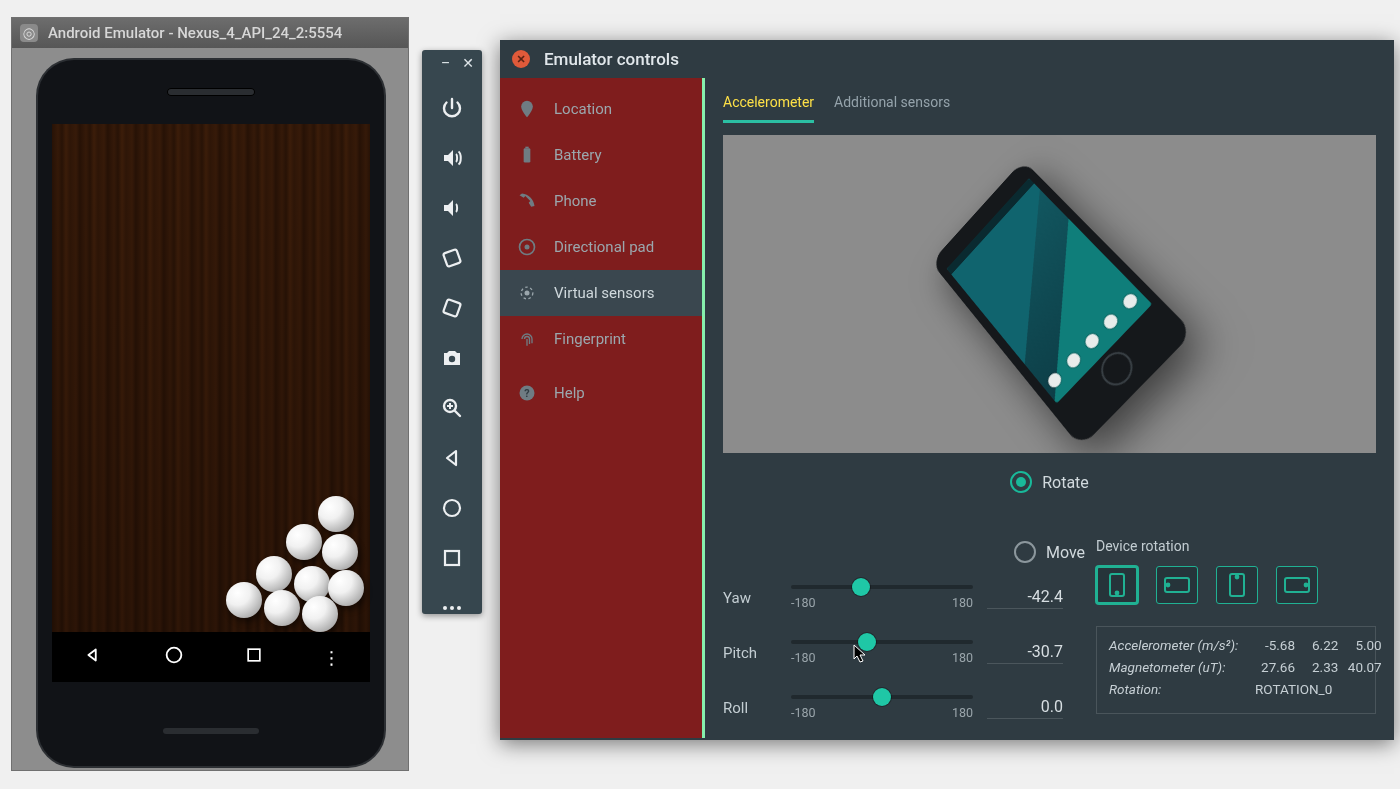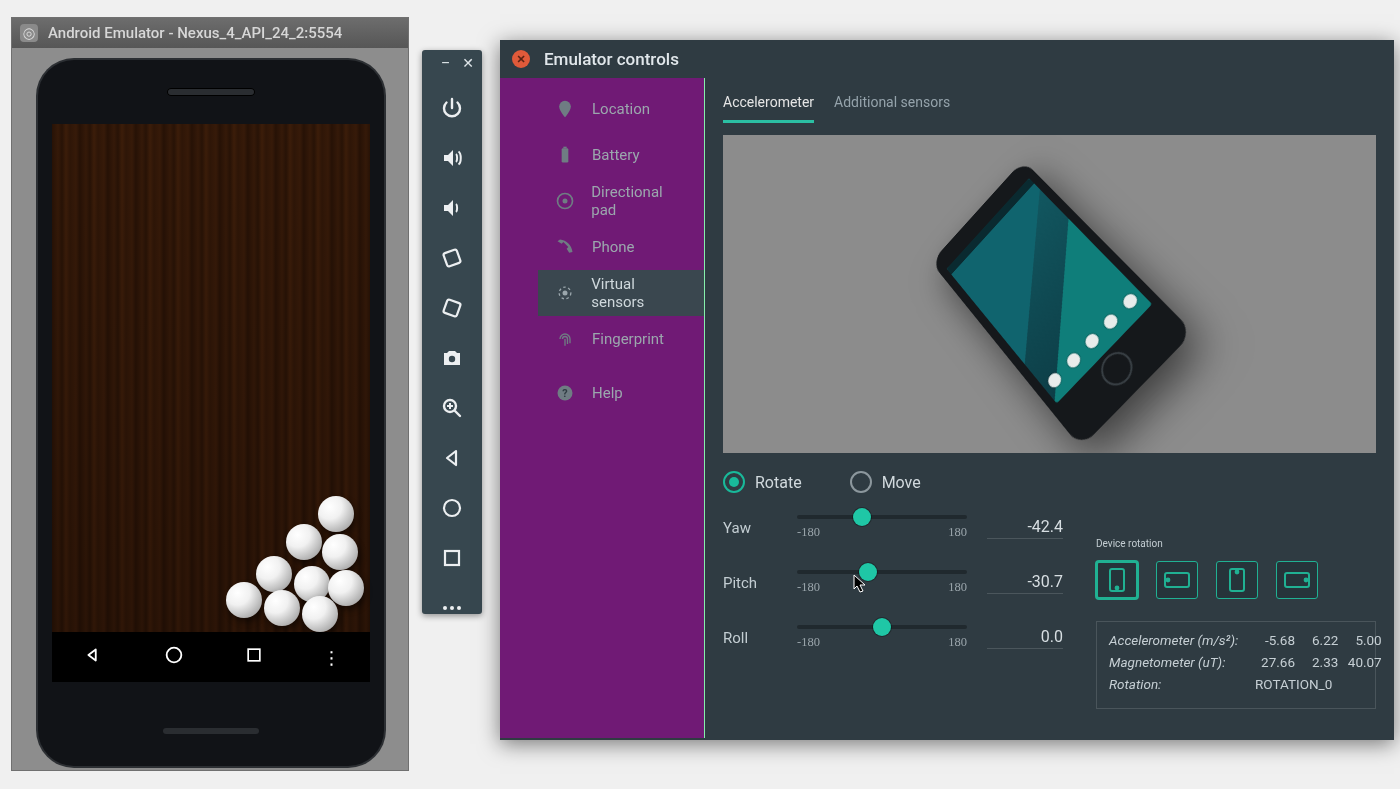--- a/index.html
+++ b/index.html
@@ -107,40 +107,39 @@
     height:38px; display:flex; align-items:center; gap:14px;
     padding:0 12px; color:#e1e7eb; font-size:17px; font-weight:500;
   }
   .close-dot {
     width:18px; height:18px; border-radius:50%;
     background:#e05a3a; display:flex; align-items:center; justify-content:center;
     font-size:11px; color:#5a2112; font-weight:bold; cursor:pointer;
   }
   .panel-body { display:flex; height:660px; }
   .side-nav {
-    width:205px; background:#701a75;
-    border-right:1px solid #86efac;
+    width:205px; background:#7f1d1d;
+    border-right:3px solid #86efac;
     padding-top:8px;
-    padding-left:38px;
   }
   .nav-item {
     height:46px; display:flex; align-items:center; gap:16px;
     padding:0 16px; color:#9ba7ad; font-size:15px;
     cursor:pointer;
   }
   .nav-item.active { background:#3a474f; color:#cfd8dc; }
   .nav-sep { height:8px; }
   .nav-ico { width:22px; height:22px; display:flex; align-items:center; justify-content:center; }
   .nav-ico svg { width:20px; height:20px; fill:#6f7c83; }
   .nav-item.active .nav-ico svg { fill:#9aa6ac; }
 
   .content { flex:1; padding:10px 18px 18px 18px; position:relative; }
   .tabs { display:flex; gap:20px; font-size:14px; }
   .tab { padding:6px 0 10px; color:#95a3ab; cursor:pointer; }
-  .tab.active { color:#e5e5e5; border-bottom:3px solid #2bbfa3;text-align:right; }
+  .tab.active { color:#fde047; border-bottom:3px solid #2bbfa3;text-align:right; }
 
   .preview {
     margin-top:12px; height:318px; background:#8c8c8c;
     position:relative; overflow:hidden;
   }
   .phone3d {
     position:absolute; left:50%; top:50%;
     width:150px; height:280px;
     transform: translate(-50%,-50%) perspective(900px) rotateX(18deg) rotateY(-28deg) rotateZ(-40deg);
     transform-style:preserve-3d;
@@ -168,52 +167,52 @@
   .p3-dock i {
     width:14px; height:14px; border-radius:50%; background:#e8eceb;
     box-shadow:0 0 0 1px rgba(0,0,0,.2);
   }
   .p3-chin {
     position:absolute; left:50%; bottom:14px; transform:translateX(-50%);
     width:32px; height:32px; border-radius:50%;
     border:2px solid #3a4146;
   }
 
-  .mode-row { display:flex; gap:48px; margin-top:18px; align-items:center; }
+  .mode-row { display:flex; gap:48px; margin-top:18px; align-items:center;flex-direction:column; }
   .radio {
     display:flex; align-items:center; gap:10px; cursor:pointer;
     color:#d1d9dd; font-size:16px;
   }
   .r-outer {
     width:22px; height:22px; border-radius:50%; border:2px solid #8c979d;
     display:flex; align-items:center; justify-content:center;
   }
   .radio.sel .r-outer { border-color:#19b99a; }
   .radio.sel .r-inner { width:10px; height:10px; border-radius:50%; background:#19b99a; }
 
   .sliders { margin-top:22px; width:340px; }
-  .srow { display:grid; grid-template-columns:54px 1fr 76px; align-items:center; gap:20px; margin-bottom:30px; }
+  .srow { display:grid; grid-template-columns:54px 1fr 76px; align-items:center; gap:14px; margin-bottom:30px; }
   .slabel { color:#c3cdd2; font-size:15px; }
   .track { position:relative; height:4px; background:#20292e; border-radius:2px; }
   .thumb {
     position:absolute; top:50%; width:18px; height:18px; border-radius:50%;
     background:#1fc7a6; transform:translate(-50%,-50%); box-shadow:0 0 0 1px rgba(0,0,0,.3);
   }
-  .sminmax { display:flex; justify-content:space-between; font-size:12.5px; color:#9aa5ab; margin-top:6px;font-family:Liberation Serif, serif; }
+  .sminmax { display:flex; justify-content:space-between; font-size:12.5px; color:#9aa5ab; margin-top:6px; }
   .sval {
     text-align:right; color:#d7dee2; font-size:16px;
     border-bottom:1px solid #4b565c; padding-bottom:2px;
   }
   .cursor-arrow {
     position:absolute; width:14px; height:20px; pointer-events:none;
     z-index:50;
   }
 
   .right-col { position:absolute; right:18px; top:460px; width:280px; }
-  .rc-title { color:#c3cdd2; font-size:10px; margin-bottom:12px; }
+  .rc-title { color:#c3cdd2; font-size:14px; margin-bottom:12px; }
   .rot-btns { display:flex; gap:18px; margin-bottom:22px; }
   .rot-btn {
     width:42px; height:38px; border:1px solid #20b193; border-radius:3px;
     background:#26343a; display:flex; align-items:center; justify-content:center;
     cursor:pointer;
   }
   .rot-btn.active { border-width:2px; box-shadow:0 0 0 1px #20b193; }
   .rot-btn svg { stroke:#20b193; fill:none; stroke-width:2; }
   .res-box {
     border:1px solid #4a555b; padding:10px 12px; font-size:13.5px;
@@ -356,33 +355,33 @@
             <svg viewBox="0 0 24 24">
               <rect x="8" y="4" width="8" height="17" rx="1.5"></rect>
               <rect x="10" y="2" width="4" height="2"></rect>
             </svg>
           </span>
         <span>Battery</span>
       </div>
       <div class="nav-item">
         <span class="nav-ico">
             <svg viewBox="0 0 24 24">
+              <path d="M6 3c8 1 14 7 15 15l-4 1-3-5 2-2c-2-2-4-4-6-6l-2 2-5-3z"></path>
+            </svg>
+          </span>
+        <span>Phone</span>
+      </div>
+      <div class="nav-item">
+        <span class="nav-ico">
+            <svg viewBox="0 0 24 24">
               <circle cx="12" cy="12" r="9" fill="none" stroke="#6f7c83" stroke-width="2"></circle>
               <circle cx="12" cy="12" r="3"></circle>
             </svg>
           </span>
         <span>Directional pad</span>
-      </div>
-      <div class="nav-item">
-        <span class="nav-ico">
-            <svg viewBox="0 0 24 24">
-              <path d="M6 3c8 1 14 7 15 15l-4 1-3-5 2-2c-2-2-4-4-6-6l-2 2-5-3z"></path>
-            </svg>
-          </span>
-        <span>Phone</span>
       </div>
       <div class="nav-item active">
         <span class="nav-ico">
             <svg viewBox="0 0 24 24">
               <circle cx="12" cy="12" r="3"></circle>
               <circle cx="12" cy="12" r="7" fill="none" stroke="#9aa6ac" stroke-width="1.6" stroke-dasharray="3 3"></circle>
             </svg>
           </span>
         <span>Virtual sensors</span>
       </div>

